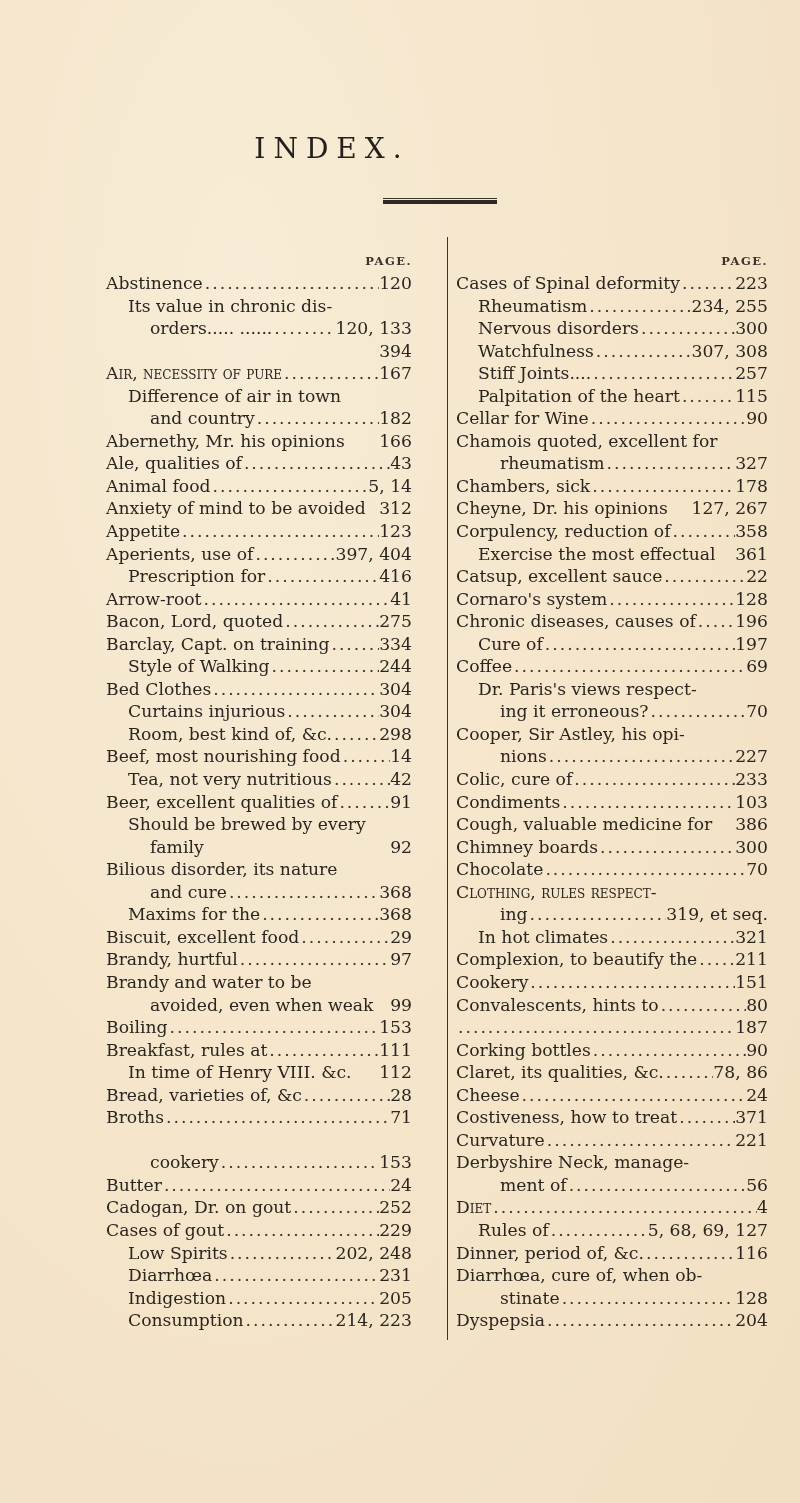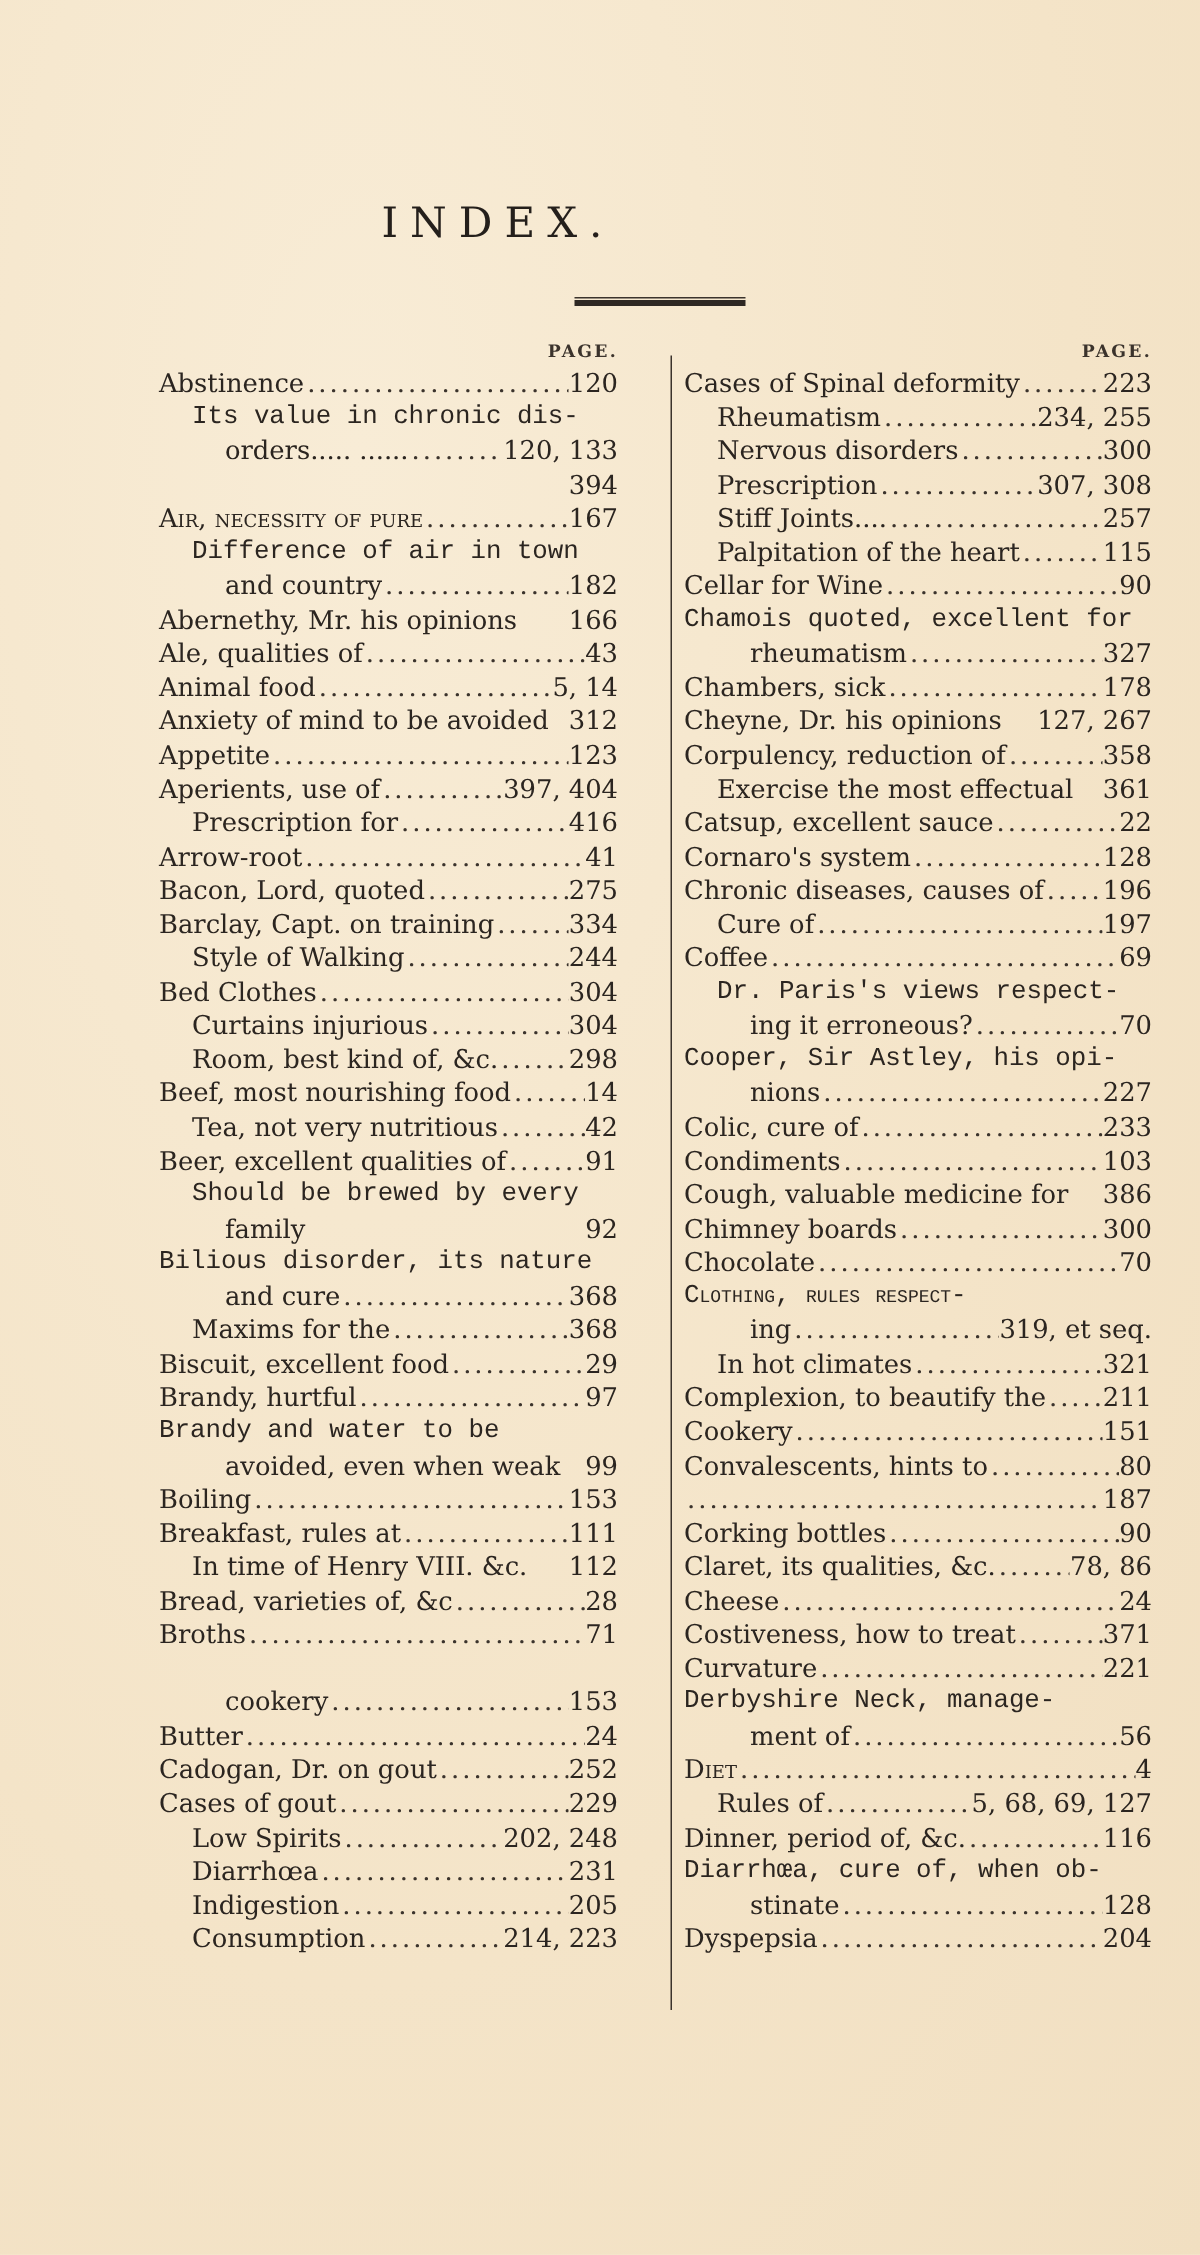--- a/index.html
+++ b/index.html
@@ -17,41 +17,41 @@
     font-family: "DejaVu Serif", serif;
     font-size: 28px; letter-spacing: 8px; font-weight: normal;
     color: #241f1b;
   }
   .rule {
     position: absolute; left: 383px; top: 198px; width: 114px; height: 7px;
   }
   .rule .thin { height: 1px; background: #3b332c; margin-bottom: 1px; }
   .rule .thick { height: 4px; background: #2e2823; }
   .col {
-    position: absolute; top: 223px;
+    position: absolute; top: 250px;
     font-size: 17.2px; line-height: 22.55px;
   }
   .col.left { left: 106px; width: 306px; }
   .col.right { left: 456px; width: 312px; }
   .divider {
     position: absolute; left: 447px; top: 237px; width: 1px; height: 1103px;
     background: #3b332c;
   }
   .page-hdr {
     text-align: right; font-size: 11.5px; letter-spacing: 1.5px;
     font-weight: bold; height: 22px; line-height: 22px; color: #3b332c;
   }
   .row { display: flex; white-space: nowrap; height: 22.55px; }
   .row .t { flex: 0 0 auto; }
   .row .d {
     flex: 1 1 auto; overflow: hidden; letter-spacing: 2px; color: #3b332c;
     padding: 0 2px;
   }
   .row .p { flex: 0 0 auto; text-align: right; }
-  .row.cont .t { flex: 1 1 auto; font-family: Liberation Mono, monospace; }
+  .row.cont .t { flex: 1 1 auto; }
   .i1 { padding-left: 22px; }
   .i2 { padding-left: 44px; }
   .sc { font-variant: small-caps; }
 </style>
 </head>
 <body>
 
 <div class="title">INDEX.</div>
 <div class="rule">
     <div class="thin"></div>
@@ -311,21 +311,21 @@
         <span class="t">Rheumatism</span>
         <span class="d">............................................................</span>
         <span class="p">234, 255</span>
       </div>
       <div class="row i1">
         <span class="t">Nervous disorders</span>
         <span class="d">............................................................</span>
         <span class="p">300</span>
       </div>
       <div class="row i1">
-        <span class="t">Prescription</span>
+        <span class="t">Watchfulness</span>
         <span class="d">............................................................</span>
         <span class="p">307, 308</span>
       </div>
       <div class="row i1">
         <span class="t">Stiff Joints.... </span>
         <span class="d">............................................................</span>
         <span class="p">257</span>
       </div>
       <div class="row i1">
         <span class="t">Palpitation of the heart</span>

